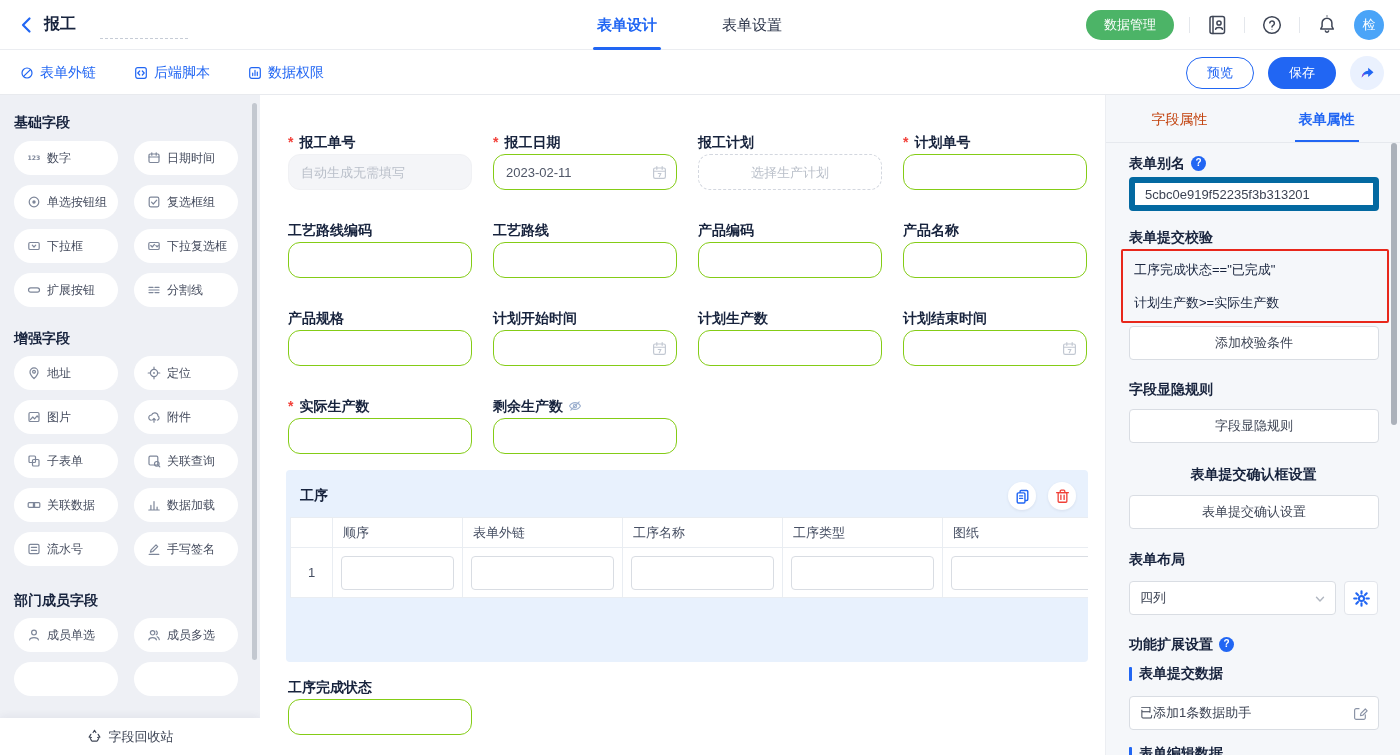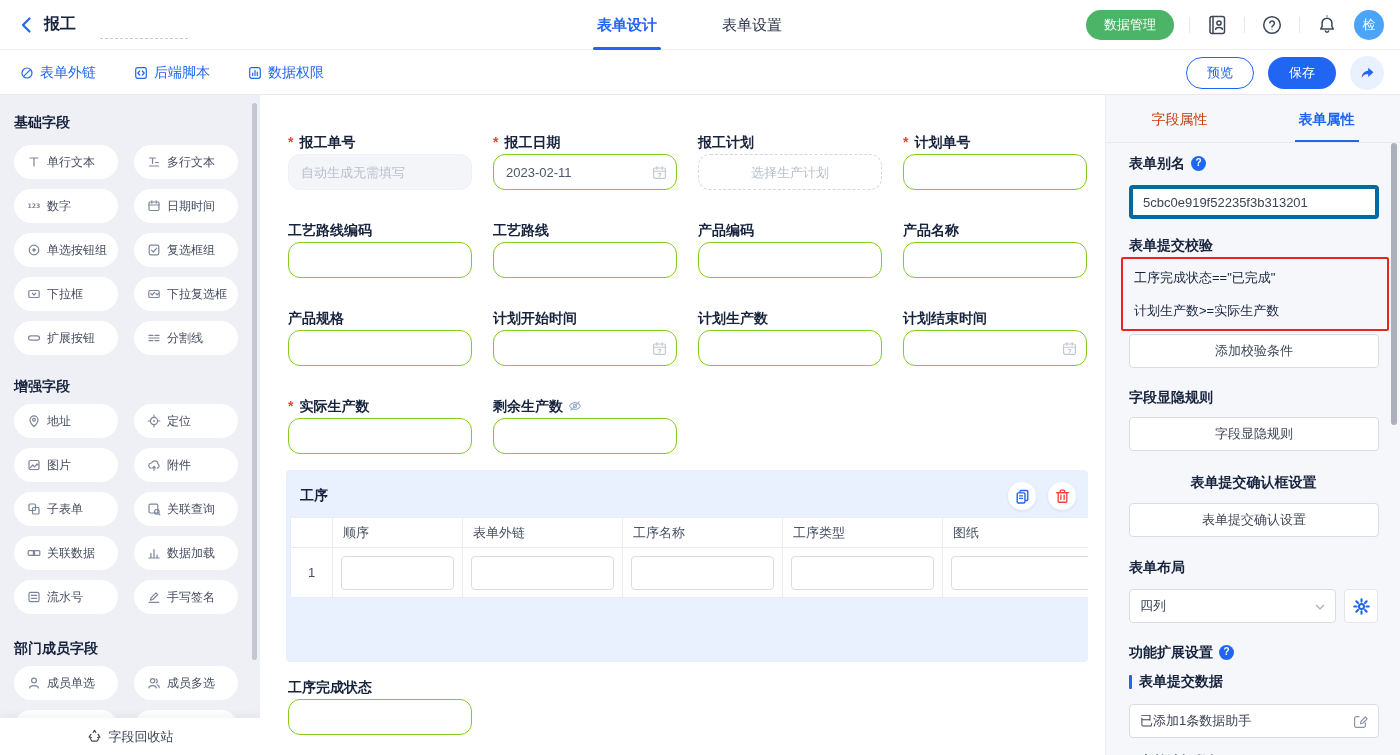--- a/index.html
+++ b/index.html
@@ -72,21 +72,21 @@
 
   
   .panel { position:absolute; left:1105px; top:95px; width:295px; height:660px; background:#f5f7fa; border-left:1px solid #eceef2; overflow:hidden; }
   .p-tabs { display:flex; height:48px; border-bottom:1px solid #e6e9ee; }
   .p-tab { flex:1; text-align:center; line-height:48px; font-size:14px; color:#c2410c; cursor:pointer; position:relative; }
   .p-tab.active { color:#2166f3; font-weight:700; }
   .p-tab.active::after { content:""; position:absolute; left:50%; margin-left:-32px; bottom:0; width:64px; height:2px; background:#2166f3; }
   .p-body { padding:0 22px 0 23px; }
   .p-head { display:flex; align-items:center; gap:6px; font-size:14px; font-weight:700; color:#17233d; height:20px; line-height:20px; }
   .helpdot { width:15px; height:15px; border-radius:50%; background:#2166f3; color:#fff; font-size:10px; font-weight:700; display:flex; align-items:center; justify-content:center; cursor:pointer; }
-  .p-input { margin-top:12px; width:250px; height:34px; border:4px solid #0369a1; border-radius:4px; background:#fff; }
+  .p-input { margin-top:4px; width:250px; height:34px; border:6px solid #0369a1; border-radius:4px; background:#fff; }
   .p-input input { width:100%; height:100%; border:none; outline:none; padding:0 10px; font-size:13px; color:#3c4353; font-family:inherit; }
   .redbox { margin:2px 0 0 -8px; width:268px; border:2px solid #e8271b; border-radius:2px; padding:2px 0 2px 11px; }
   .rule { font-size:13px; color:#17233d; line-height:33px; white-space:nowrap; }
   .p-btn { margin-top:3px; width:250px; height:34px; background:#fff; border:1px solid #d9dde3; border-radius:4px; font-size:13px; color:#3f4656; cursor:pointer; font-family:inherit; }
   .sel-row { margin-top:12px; display:flex; gap:8px; }
   .sel { position:relative; width:210px; height:34px; background:#fff; border:1px solid #d9dde3; border-radius:4px; line-height:32px; padding:0 10px; font-size:13px; color:#3c4353; cursor:pointer; }
   .sel svg { position:absolute; right:9px; top:11px; }
   .gearbtn { width:34px; height:34px; background:#fff; border:1px solid #e2e5eb; border-radius:4px; display:flex; align-items:center; justify-content:center; cursor:pointer; }
   .sub-title { margin-top:10px; display:flex; align-items:center; gap:7px; font-size:14px; font-weight:700; color:#17233d; height:20px; }
   .blue-bar { width:3px; height:14px; background:#2166f3; border-radius:1px; }
@@ -172,34 +172,20 @@
             <path fill="#b43bd4" d="M4.1 15c.3-1.9 1-3.5 2.1-4.7l1 1.1C6 12.4 5 13.5 4.1 15z"></path>
           </svg>
       </div>
     </div>
   </div>
 
   <div class="sidebar">
     <div class="sb-inner">
       <div class="sb-head">基础字段</div>
 
-      <div class="pill-row first">
-        <div class="pill">
-          <svg class="sic" width="14" height="14" viewBox="0 0 14 14">
-              <path d="M3 3h8M7 3v8"></path>
-            </svg>
-          <span>单行文本</span>
-        </div>
-        <div class="pill">
-          <svg class="sic" width="14" height="14" viewBox="0 0 14 14">
-              <path d="M2.5 3h6M5.5 3v5.5M2.5 11h9M8.5 7.5h3"></path>
-            </svg>
-          <span>多行文本</span>
-        </div>
-      </div>
       <div class="pill-row">
         <div class="pill">
           <svg class="sic" width="14" height="14" viewBox="0 0 14 14">
               <text class="sictxt" x="0.5" y="9.3">123</text>
             </svg>
           <span>数字</span>
         </div>
         <div class="pill">
           <svg class="sic" width="14" height="14" viewBox="0 0 14 14">
               <rect x="2" y="3" width="10" height="8.5" rx="1.2"></rect>

